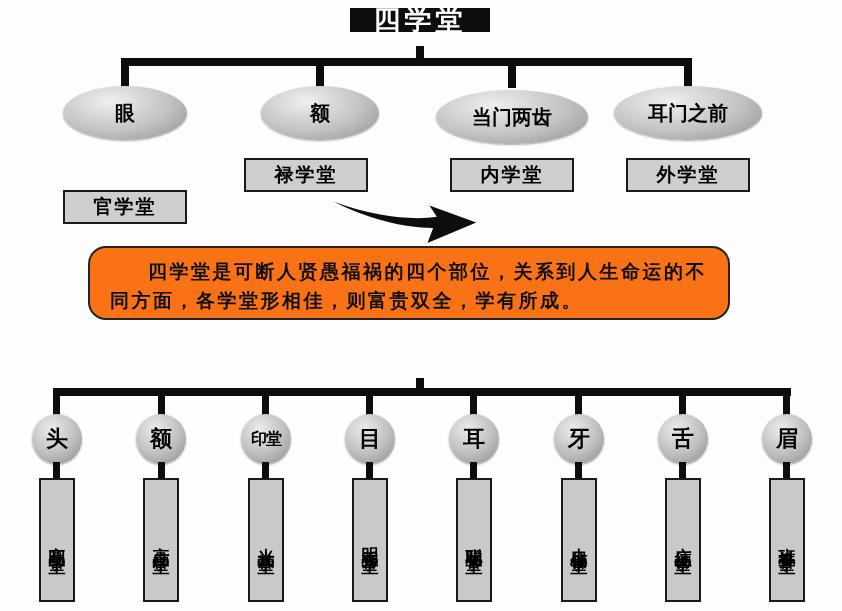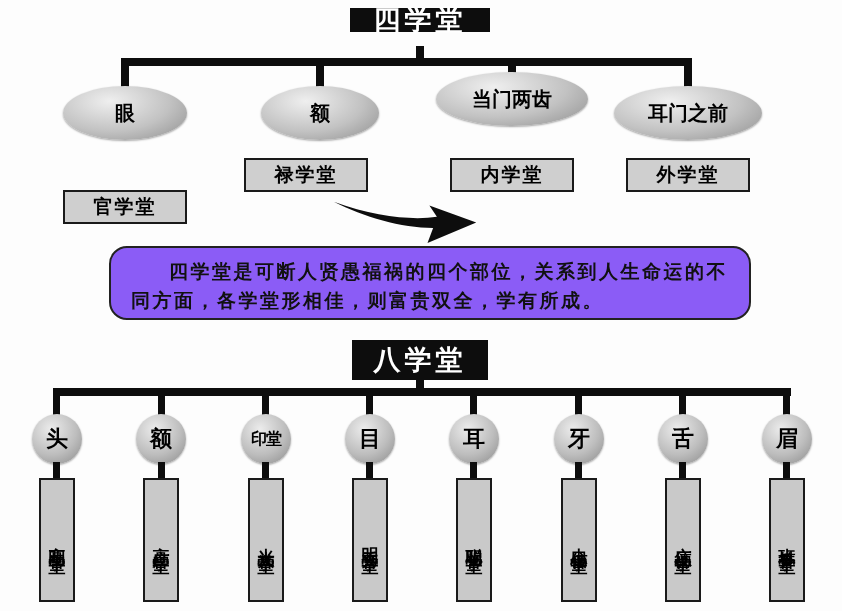--- a/index.html
+++ b/index.html
@@ -25,22 +25,22 @@
     box-shadow:0 1px 2px rgba(0,0,0,.35);
   }
   .hallbox{
     position:absolute;width:124px;height:34px;
     background:#cfcfcf;border:2px solid #1a1a1a;
     display:flex;align-items:center;justify-content:center;
     font-size:19px;font-weight:bold;color:#000;
     box-sizing:border-box;letter-spacing:2px;
   }
   .descbox{
-    position:absolute;left:109px;top:246px;width:642px;height:74px;
-    border:2px solid #222;border-radius:18px;background:#8b5cf6;
+    position:absolute;left:88px;top:246px;width:642px;height:74px;
+    border:2px solid #222;border-radius:18px;background:#f97316;
     box-sizing:border-box;padding:9px 20px;
     font-size:19px;font-weight:600;color:#111;
     line-height:1.55;letter-spacing:2.5px;text-indent:2em;
   }
   .circle{
     position:absolute;width:50px;height:50px;border-radius:50%;
     background:radial-gradient(circle at 38% 30%, #ececec 0%, #bdbdbd 55%, #8a8a8a 100%);
     display:flex;align-items:center;justify-content:center;
     font-size:22px;font-weight:bold;color:#000;
     box-shadow:0 1px 2px rgba(0,0,0,.35);
@@ -64,35 +64,34 @@
 
   <div class="vstub" style="left:416px;top:46px;width:8px;height:14px;"></div>
   <div class="hline" style="left:121px;top:58px;width:571px;height:8px;"></div>
   <div class="vstub" style="left:121px;top:60px;width:8px;height:28px;"></div>
   <div class="vstub" style="left:316px;top:60px;width:8px;height:28px;"></div>
   <div class="vstub" style="left:508px;top:60px;width:8px;height:28px;"></div>
   <div class="vstub" style="left:684px;top:60px;width:8px;height:28px;"></div>
 
   <div class="oval" style="left:63px;top:86px;width:124px;">眼</div>
   <div class="oval" style="left:261px;top:86px;width:118px;">额</div>
-  <div class="oval" style="left:436px;top:72px;width:152px;">当门两齿</div>
+  <div class="oval" style="left:436px;top:90px;width:152px;">当门两齿</div>
   <div class="oval" style="left:614px;top:86px;width:148px;">耳门之前</div>
 
   <div class="hallbox" style="left:63px;top:158px;margin-top:32px;">官学堂</div>
   <div class="hallbox" style="left:244px;top:158px;">禄学堂</div>
   <div class="hallbox" style="left:450px;top:158px;">内学堂</div>
   <div class="hallbox" style="left:626px;top:158px;">外学堂</div>
 
   <svg class="arrow-swoosh" width="150" height="52" viewBox="0 0 160 55">
     <path d="M4 6 C 48 22, 88 26, 114 22 L 106 10 L 156 28 L 104 50 L 110 34 C 76 34, 36 22, 4 6 Z" fill="#0d0d0d"></path>
   </svg>
 
   <div class="descbox">四学堂是可断人贤愚福祸的四个部位，关系到人生命运的不同方面，各学堂形相佳，则富贵双全，学有所成。</div>
 
-  <div class="titlebox" style="left:352px;top:340px;width:136px;height:40px;">八学堂</div>
 
   <div class="vstub" style="left:416px;top:378px;width:8px;height:14px;"></div>
   <div class="hline" style="left:53px;top:388px;width:738px;height:8px;"></div>
 
   <div class="vstub" style="left:53px;top:394px;width:7px;height:24px;"></div>
   <div class="vstub" style="left:158px;top:394px;width:7px;height:24px;"></div>
   <div class="vstub" style="left:262px;top:394px;width:7px;height:24px;"></div>
   <div class="vstub" style="left:366px;top:394px;width:7px;height:24px;"></div>
   <div class="vstub" style="left:470px;top:394px;width:7px;height:24px;"></div>
   <div class="vstub" style="left:575px;top:394px;width:7px;height:24px;"></div>

